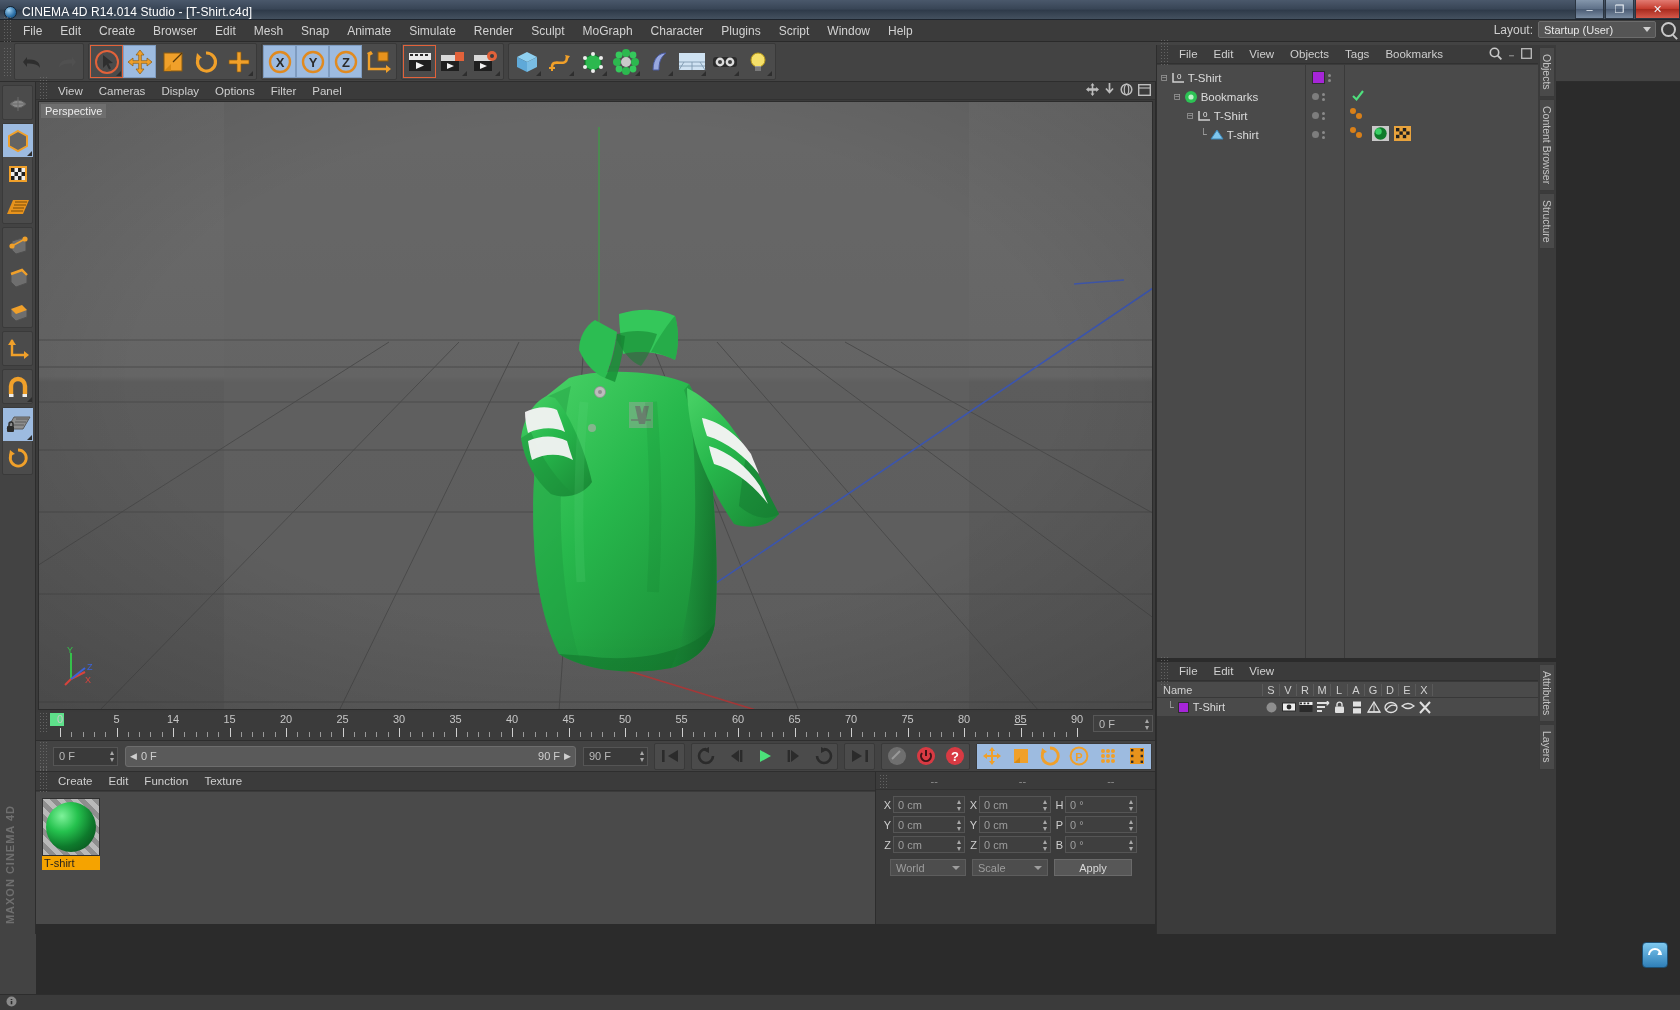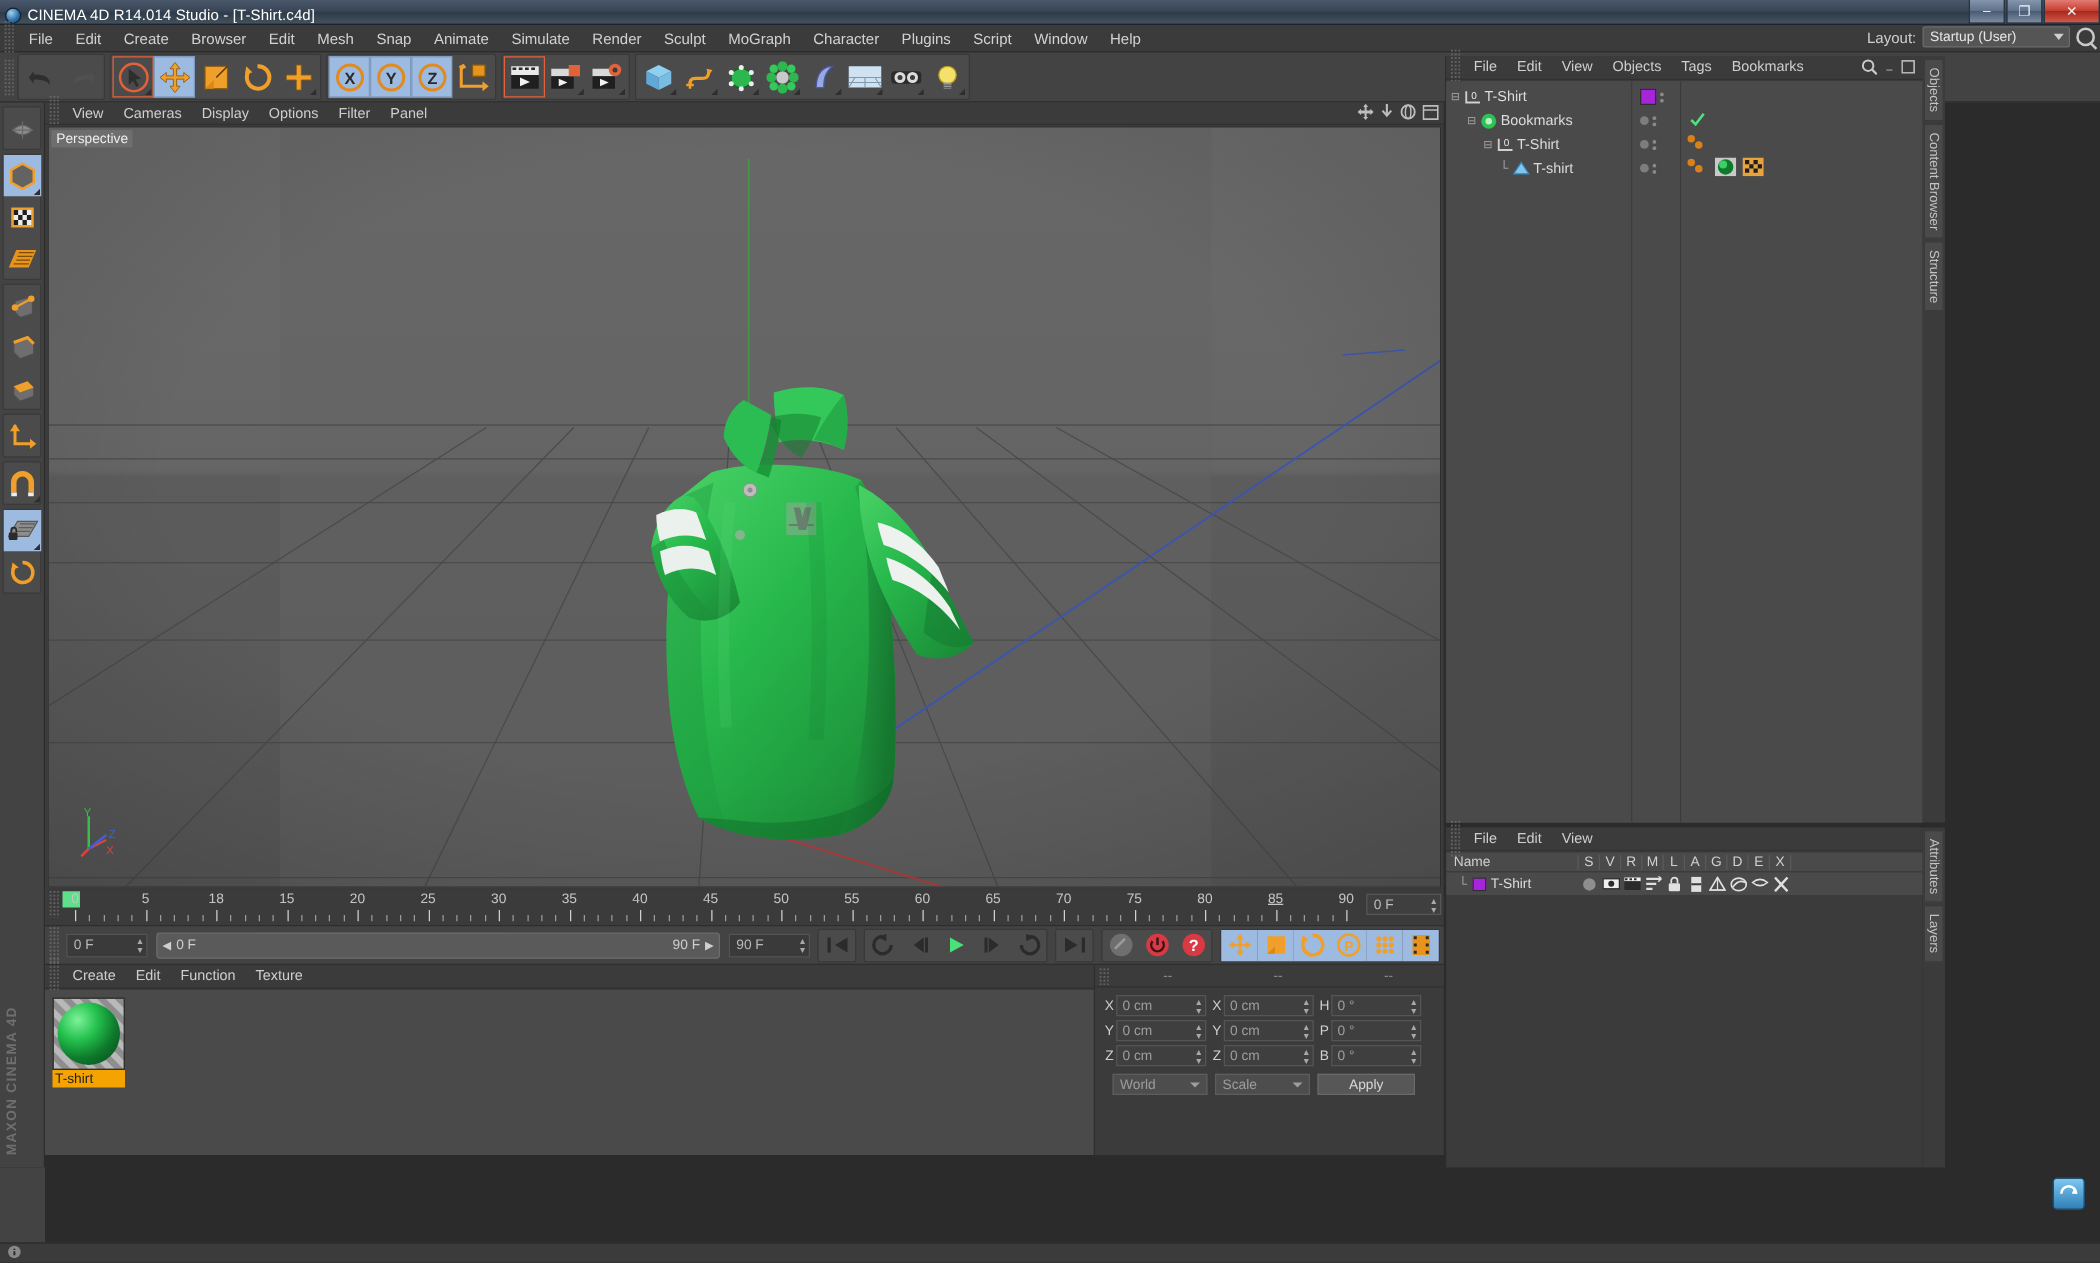--- a/index.html
+++ b/index.html
@@ -799,21 +799,21 @@
   </div>
 
 <div id="timeline">
   <div class="grip" style="height:22px;"></div>
   <div id="tlruler">
     <div class="greenmark"></div>
   <div class="tnum" style="left: 10px;">0</div>
       <div class="tmaj" style="left: 10px;"></div>
       <div class="tnum" style="left: 66.5px;">5</div>
       <div class="tmaj" style="left: 66.5px;"></div>
-      <div class="tnum" style="left: 123px;">18</div>
+      <div class="tnum" style="left: 123px;">14</div>
       <div class="tmaj" style="left: 123px;"></div>
       <div class="tnum" style="left: 179.5px;">15</div>
       <div class="tmaj" style="left: 179.5px;"></div>
       <div class="tnum" style="left: 236px;">20</div>
       <div class="tmaj" style="left: 236px;"></div>
       <div class="tnum" style="left: 292.5px;">25</div>
       <div class="tmaj" style="left: 292.5px;"></div>
       <div class="tnum" style="left: 349px;">30</div>
       <div class="tmaj" style="left: 349px;"></div>
       <div class="tnum" style="left: 405.5px;">35</div>

